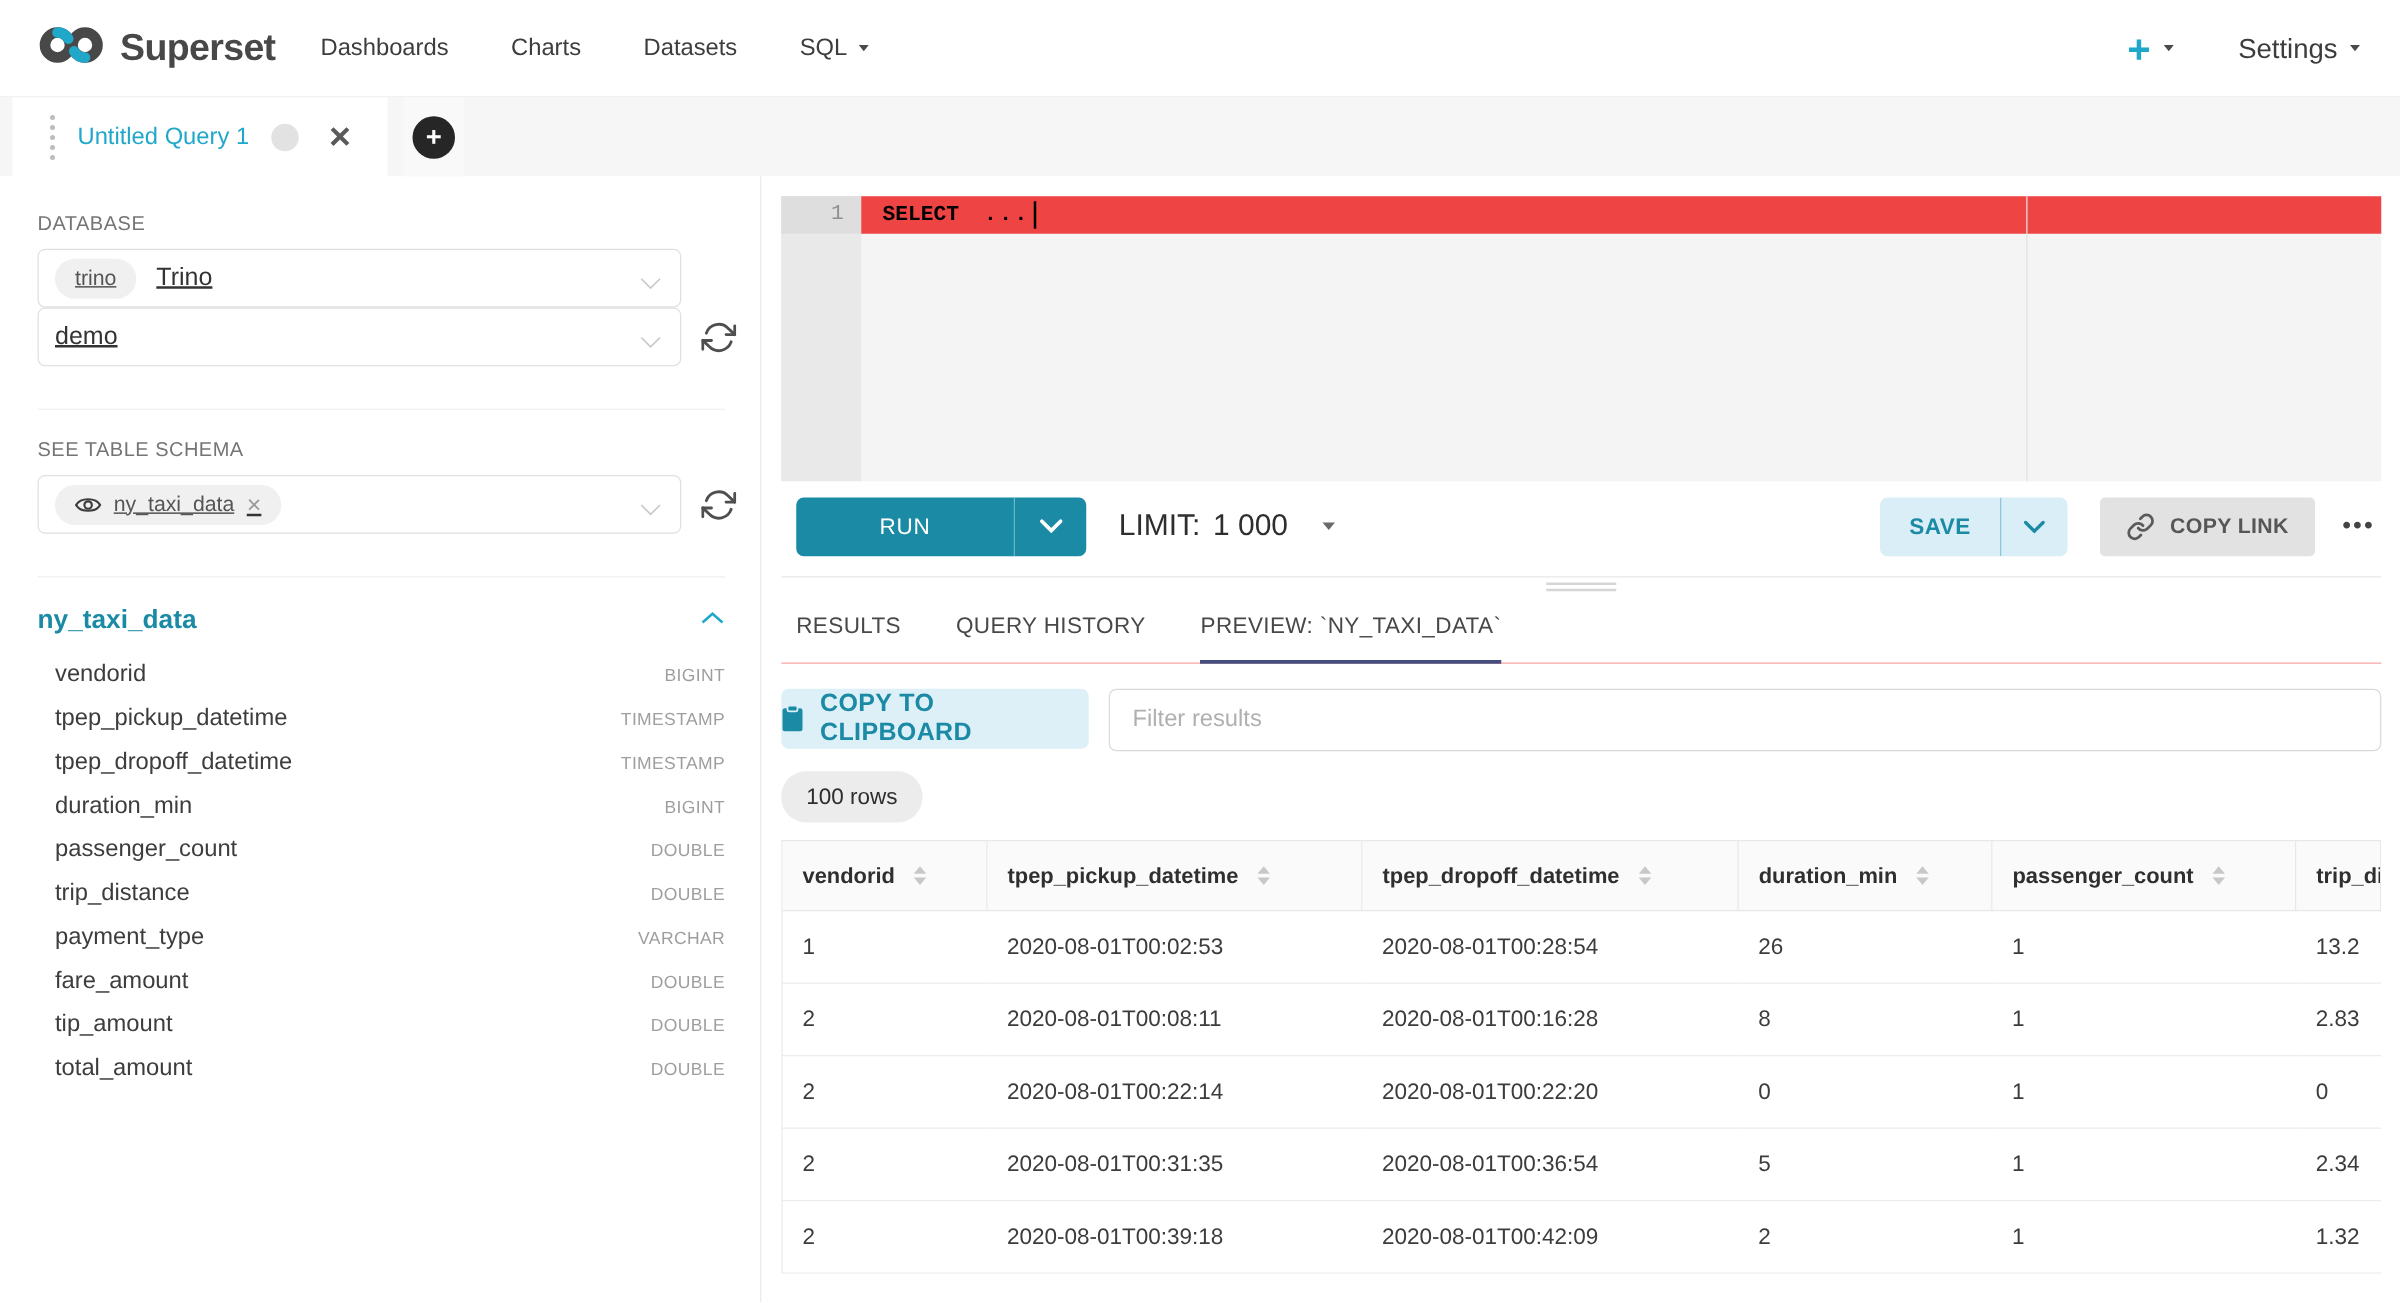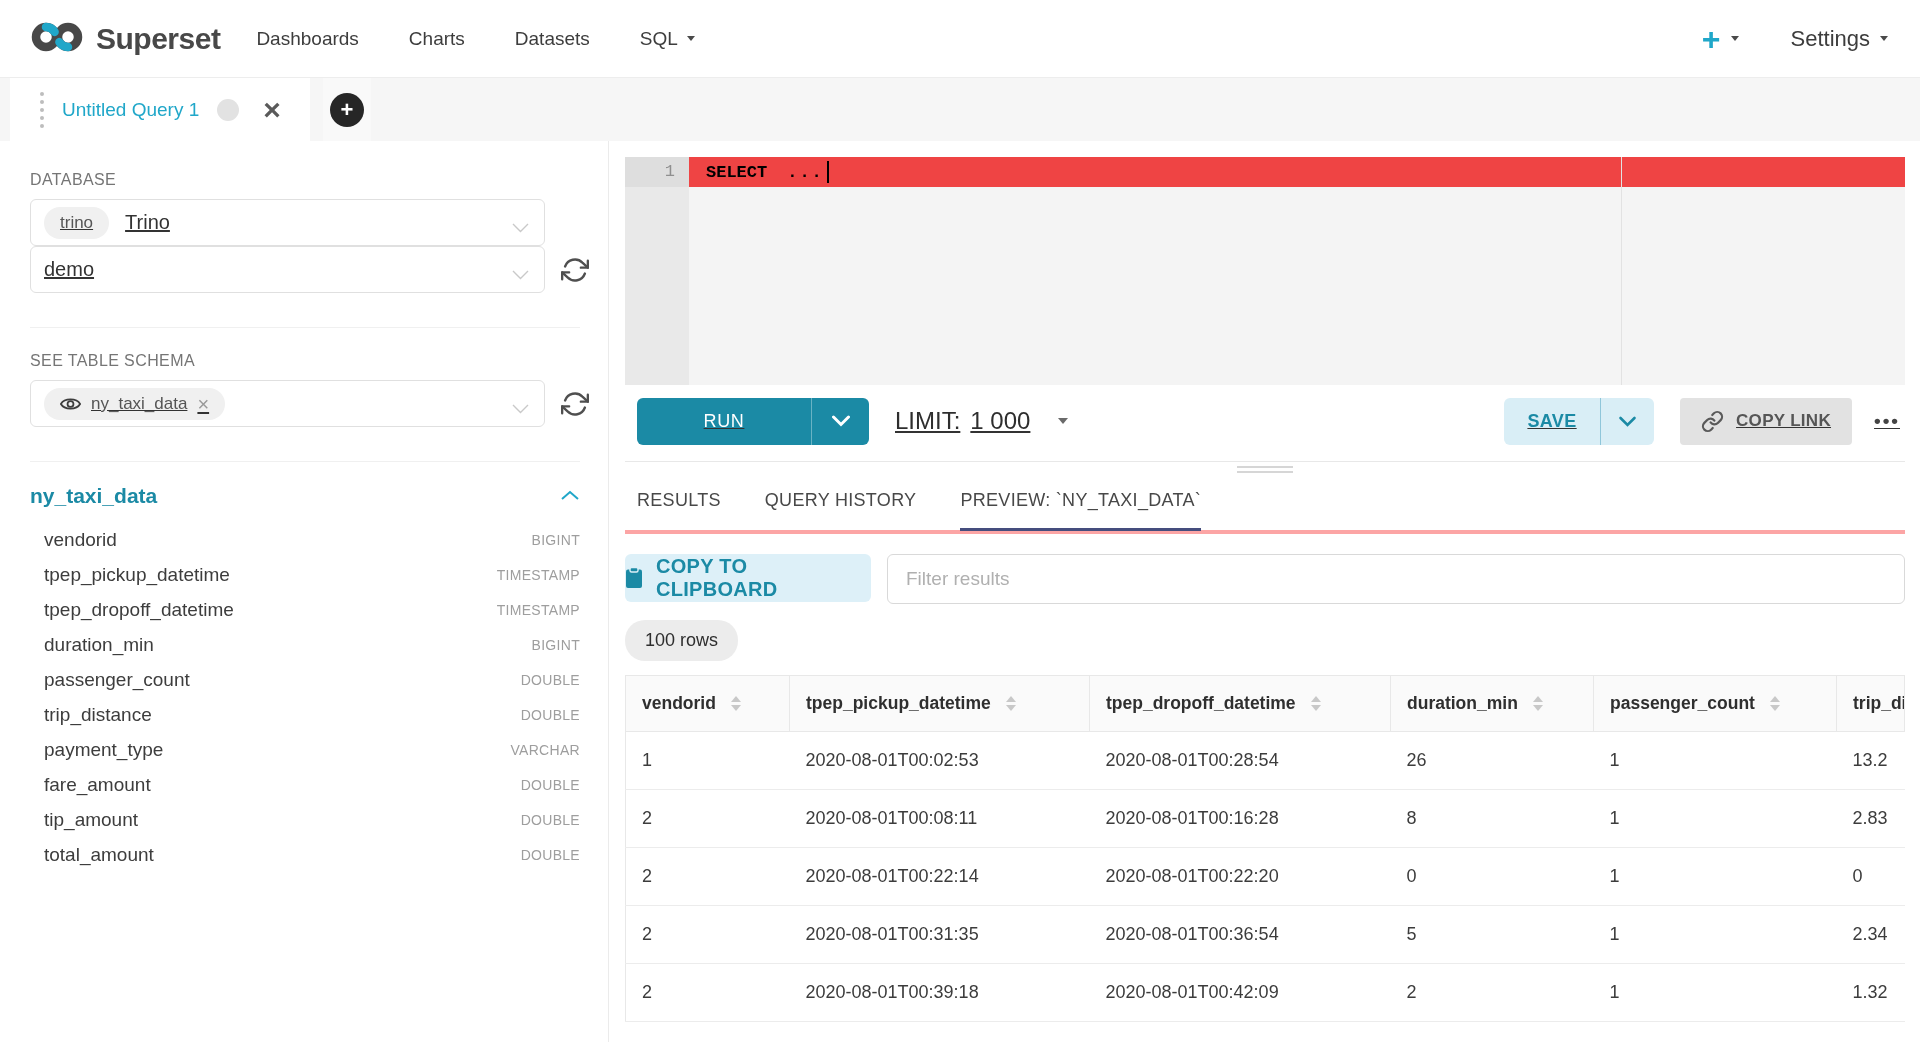--- a/index.html
+++ b/index.html
@@ -64,41 +64,41 @@
   .gutter-active { height: 30px; background: #dedede; color: #8f8f8f; text-align: right; padding-right: 14px;
                    font-family: "Liberation Mono", monospace; font-size: 17px; line-height: 30px; }
   .code { flex: 1; position: relative; }
   .code-line { height: 30px; background: #ef4444; display: flex; align-items: center; padding-left: 17px;
                font-family: "Liberation Mono", monospace; font-size: 17px; font-weight: bold; color: #000; }
   .code-rest { margin-left: 20px; letter-spacing: 2px; }
   .text-cursor { width: 2px; height: 22px; background: #000; margin-left: 3px; }
   .print-margin { position: absolute; left: 932px; top: 0; bottom: 0; width: 1px; background: #e2e2e2; }
 
   
-  .toolbar { height: 77px; display: flex; align-items: center; border-bottom: 1px solid #e8e8e8; padding: 0 1px 4px 12px; text-decoration: underline; }
+  .toolbar { height: 77px; display: flex; align-items: center; border-bottom: 1px solid #e8e8e8; padding: 0 1px 4px 12px; }
   .run-btn { width: 232px; height: 47px; background: #1B8AA5; border-radius: 6px; color: #fff; display: flex; overflow: hidden; }
   .run-main { flex: 1; display: flex; align-items: center; justify-content: center; font-size: 18px; letter-spacing: 0.6px; }
   .run-caret { width: 58px; border-left: 1px solid rgba(255,255,255,0.35); display: flex; align-items: center; justify-content: center; }
   .limit { margin-left: 26px; display: flex; align-items: center; font-size: 24px; color: #2e2e2e; gap: 10px; }
   .limit .limit-caret { border-top-color: #6a6a6a; border-left-width: 5px; border-right-width: 5px; margin-left: 18px; }
   .toolbar-spacer { flex: 1; }
   .save-btn { width: 150px; height: 47px; background: #D9EEF6; border-radius: 6px; color: #1B8AA5; display: flex; overflow: hidden; }
   .save-main { flex: 1; display: flex; align-items: center; justify-content: center; font-size: 18px; font-weight: bold; letter-spacing: 0.4px; }
   .save-caret { width: 54px; border-left: 1px solid #8fc6da; display: flex; align-items: center; justify-content: center; }
   .copy-link-btn { margin-left: 26px; width: 172px; height: 47px; background: #e2e2e2; border-radius: 4px;
                    display: flex; align-items: center; justify-content: center; gap: 12px;
                    color: #565656; font-size: 17px; font-weight: bold; letter-spacing: 0.3px; }
   .more-btn { margin-left: 18px; font-size: 19px; color: #444; letter-spacing: 2px; font-weight: bold; padding: 6px 4px; }
 
   
   .resize-handle { height: 14px; display: flex; flex-direction: column; align-items: center; justify-content: center; gap: 3px; }
   .resize-handle i { width: 56px; height: 2px; background: #d6d6d6; }
 
   
-  .result-tabs { display: flex; gap: 44px; padding: 14px 0 0 12px; border-bottom: 4px solid #fca5a5; }
+  .result-tabs { display: flex; gap: 44px; padding: 14px 0 0 12px; border-bottom: 1px solid #fca5a5; }
   .rtab { font-size: 18px; color: #484848; letter-spacing: 0.3px; padding-bottom: 17px; border-bottom: 3px solid transparent; margin-bottom: -1px; }
   .rtab.active { border-bottom-color: #454E7E; }
 
   
   .result-actions { display: flex; margin-top: 20px; gap: 16px; }
   .copy-clipboard-btn { width: 246px; height: 48px; background: #DDF0F8; border-radius: 6px; flex: none;
                         display: flex; align-items: center; justify-content: center; gap: 13px;
                         color: #1B8AA5; font-size: 20px; font-weight: bold; letter-spacing: 0.3px; }
   .filter-input { flex: 1; height: 50px; border: 1px solid #d9d9d9; border-radius: 6px; padding: 0 18px;
                   font-size: 19px; color: #333; outline: none; font-family: "Liberation Sans", sans-serif; }

